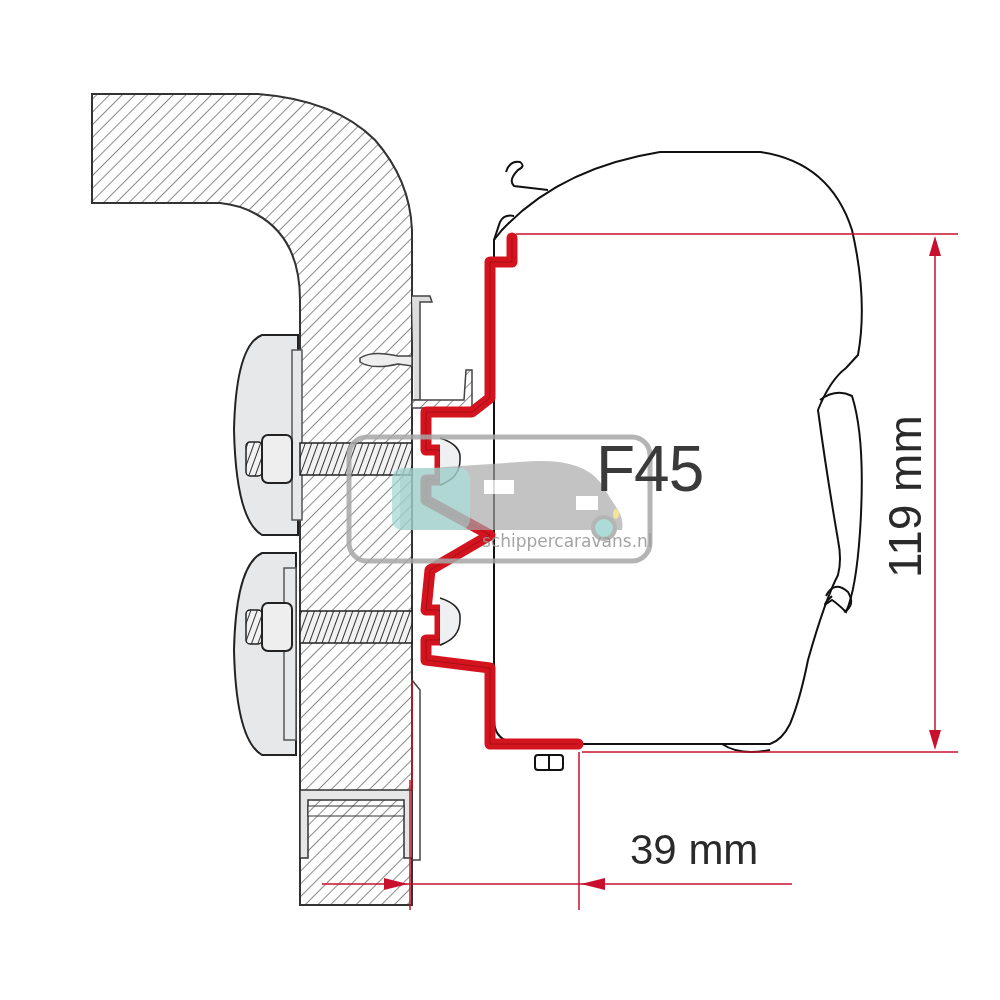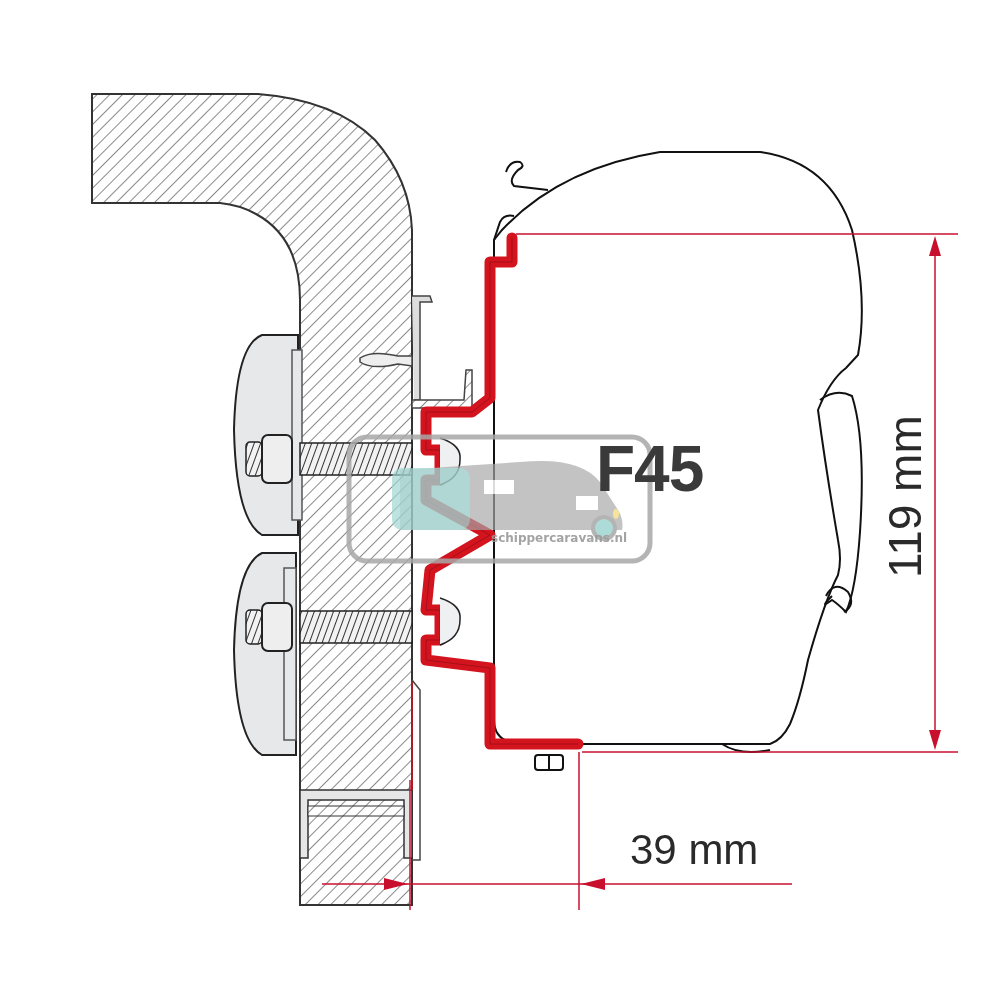--- a/index.html
+++ b/index.html
@@ -1,24 +1,24 @@
 <!DOCTYPE html>
 <html><head>
   <meta charset="utf-8">
   <style>
     html, body { margin: 0; padding: 0; background: #ffffff; }
     body { width: 1000px; height: 1000px; position: relative; overflow: hidden;
            font-family: "Liberation Sans", sans-serif; }
     #stage { position: absolute; left: 0; top: 0; width: 1000px; height: 1000px; }
     .label { position: absolute; color: #2a2a2a; font-family: "Liberation Sans", sans-serif; }
-    #model-label { left: 596px; top: 432px; font-size: 64px; font-weight: 700; color: #3a3a3a; letter-spacing: -1px; }
+    #model-label { left: 596px; top: 432px; font-size: 64px; font-weight: 400; color: #3a3a3a; letter-spacing: -1px; }
     #dim-width-label { left: 630px; top: 826px; font-size: 42px; color: #2a2a2a; }
     #dim-height-label { left: 878px; top: 578px; font-size: 46px; color: #2a2a2a;
                         transform: rotate(-90deg); transform-origin: left top; white-space: nowrap; }
-    #watermark-text { left: 482px; top: 531px; font-size: 12px; font-weight: bold; color: #9a9a9a; font-family: "DejaVu Sans", sans-serif; opacity: 0.9; margin-left: 9px; }
+    #watermark-text { left: 482px; top: 531px; font-size: 17px; font-weight: normal; color: #9a9a9a; font-family: "DejaVu Sans", sans-serif; opacity: 0.9; }
   </style>
 </head>
 <body>
 
 <svg id="stage" viewBox="0 0 1000 1000" xmlns="http://www.w3.org/2000/svg">
   <defs>
     <pattern id="hatch" patternUnits="userSpaceOnUse" width="9" height="9" patternTransform="rotate(45)">
       <rect width="9" height="9" fill="#ffffff"></rect>
       <line x1="0" y1="0" x2="0" y2="9" stroke="#8a8a8a" stroke-width="2"></line>
     </pattern>

